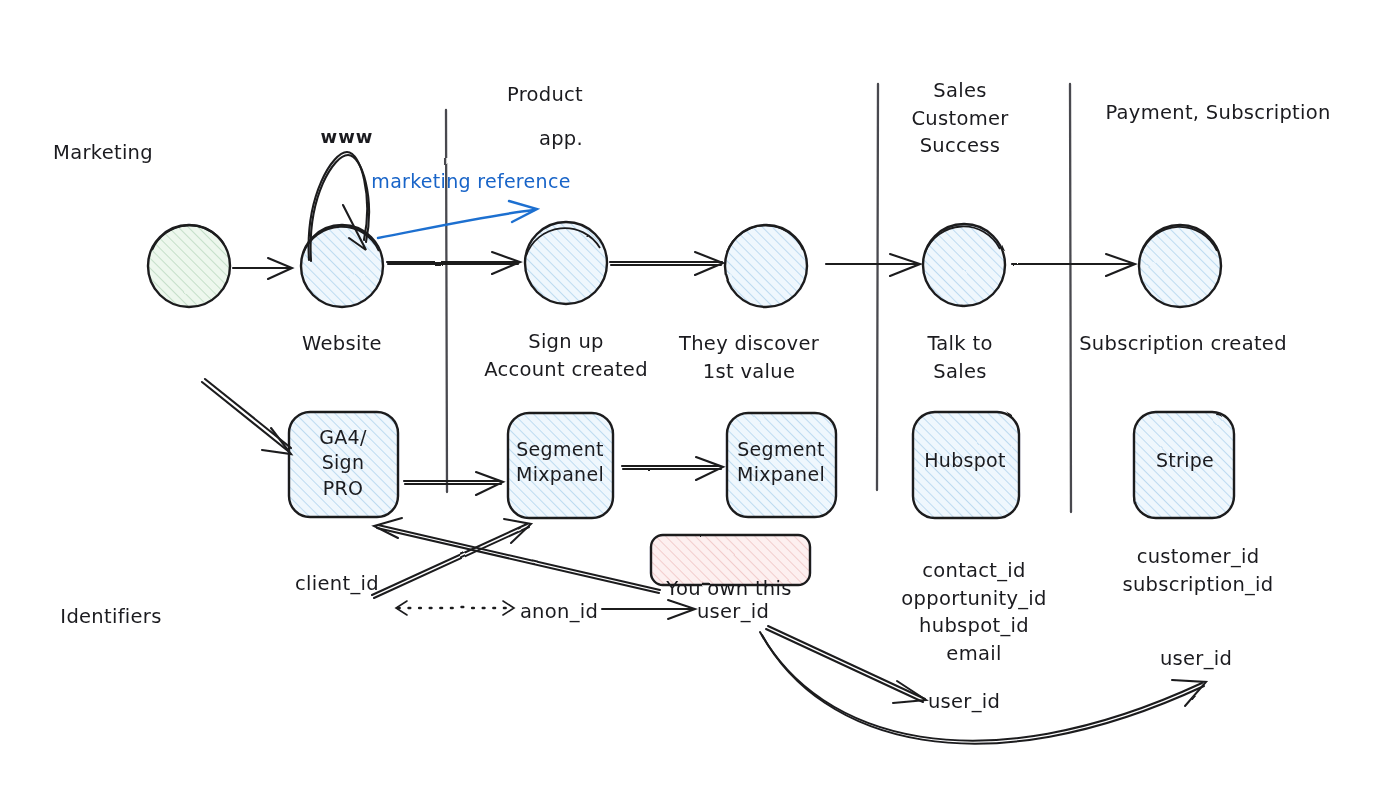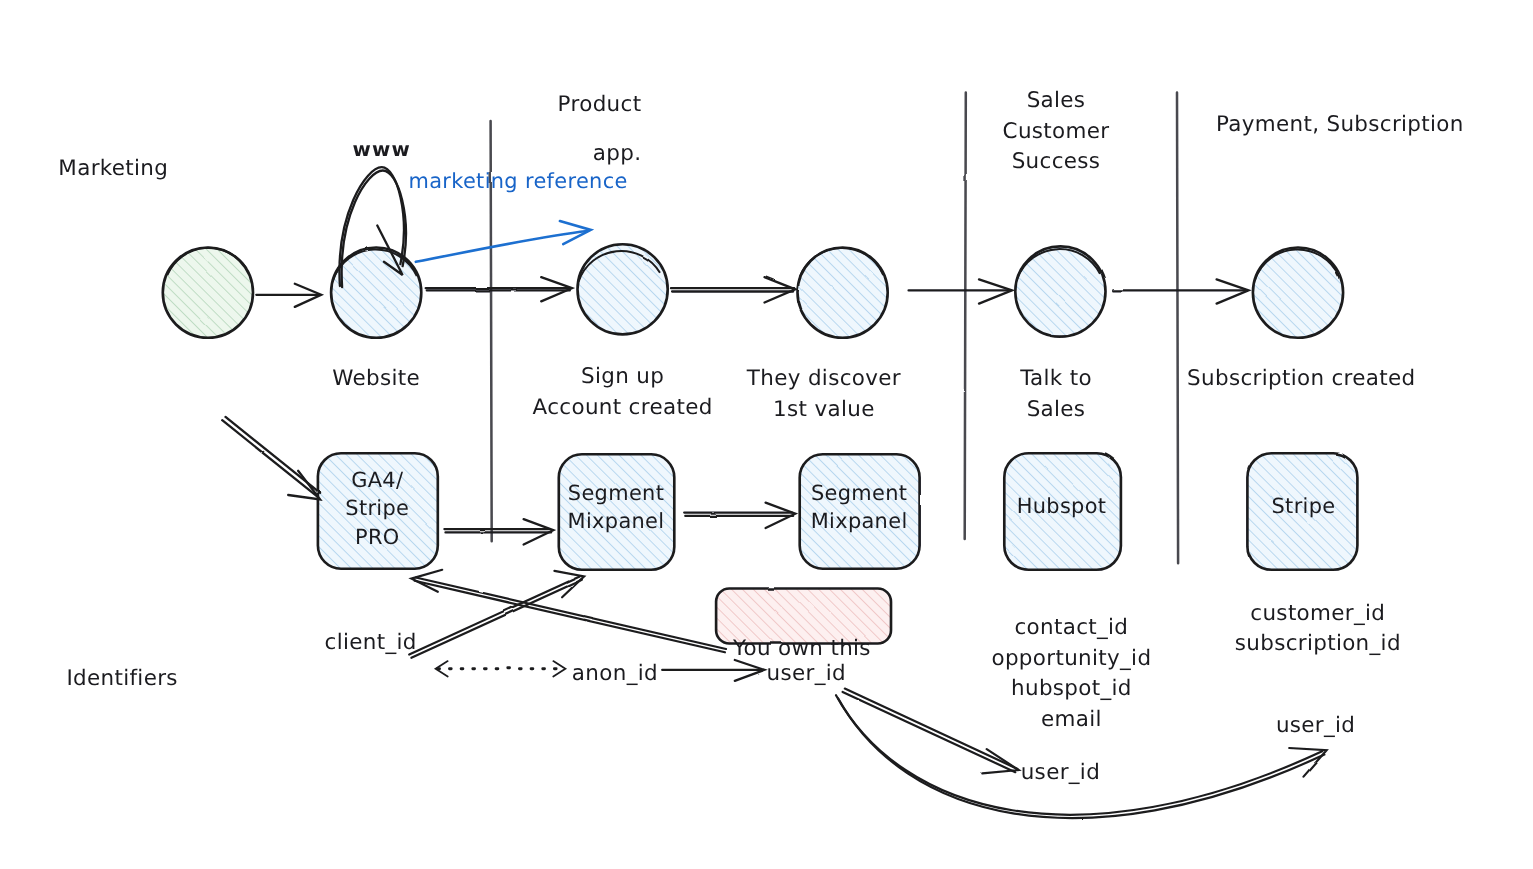--- a/index.html
+++ b/index.html
@@ -239,33 +239,33 @@
   <div class="lbl swim" style="left:561px; top:139px;">app.</div>
 
   <div class="lbl swim" style="left:960px; top:119px;">Sales
 Customer
 Success</div>
 
   <div class="lbl swim" style="left:1218px; top:113px;">Payment, Subscription</div>
 
   <div class="lbl www" style="left:347px; top:137px;">www</div>
 
-  <div class="lbl annot" style="left:471px; top:165px;">marketing reference</div>
+  <div class="lbl annot" style="left:471px; top:181px;">marketing reference</div>
 
   <div class="lbl node-label" style="left:342px; top:344px;">Website</div>
   <div class="lbl node-label" style="left:566px; top:356px;">Sign up
 Account created</div>
   <div class="lbl node-label" style="left:749px; top:358px;">They discover
 1st value</div>
   <div class="lbl node-label" style="left:960px; top:358px;">Talk to
 Sales</div>
   <div class="lbl node-label" style="left:1183px; top:344px;">Subscription created</div>
 
   <div class="lbl tool" style="left:343px; top:463px;">GA4/
-Stripe
+Sign
 PRO</div>
   <div class="lbl tool" style="left:560px; top:462px;">Segment
 Mixpanel</div>
   <div class="lbl tool" style="left:781px; top:462px;">Segment
 Mixpanel</div>
   <div class="lbl tool" style="left:965px; top:461px;">Hubspot</div>
   <div class="lbl tool" style="left:1185px; top:461px;">Stripe</div>
 
   <div class="lbl own" style="left:729px; top:560px;margin-top:29px;">You own this</div>
 

